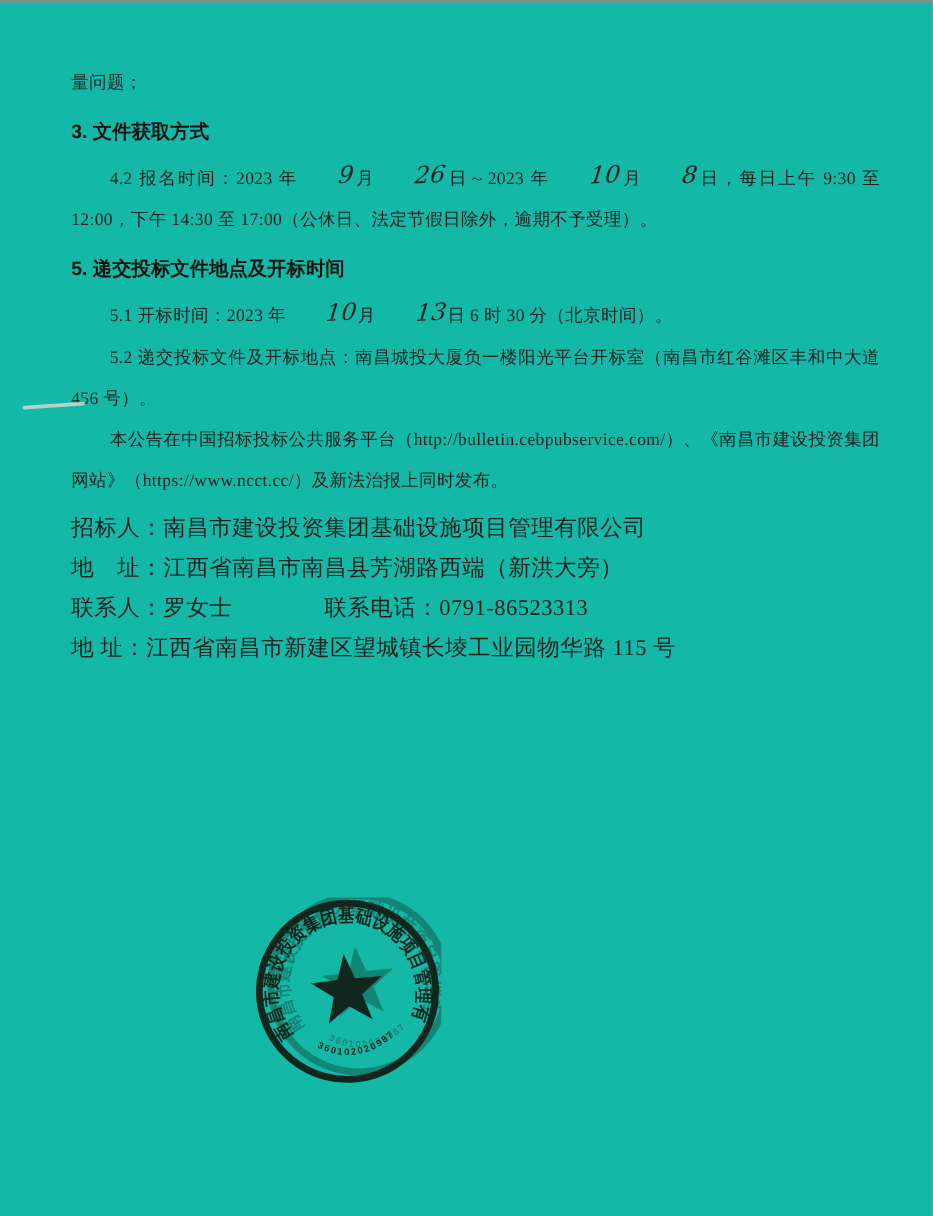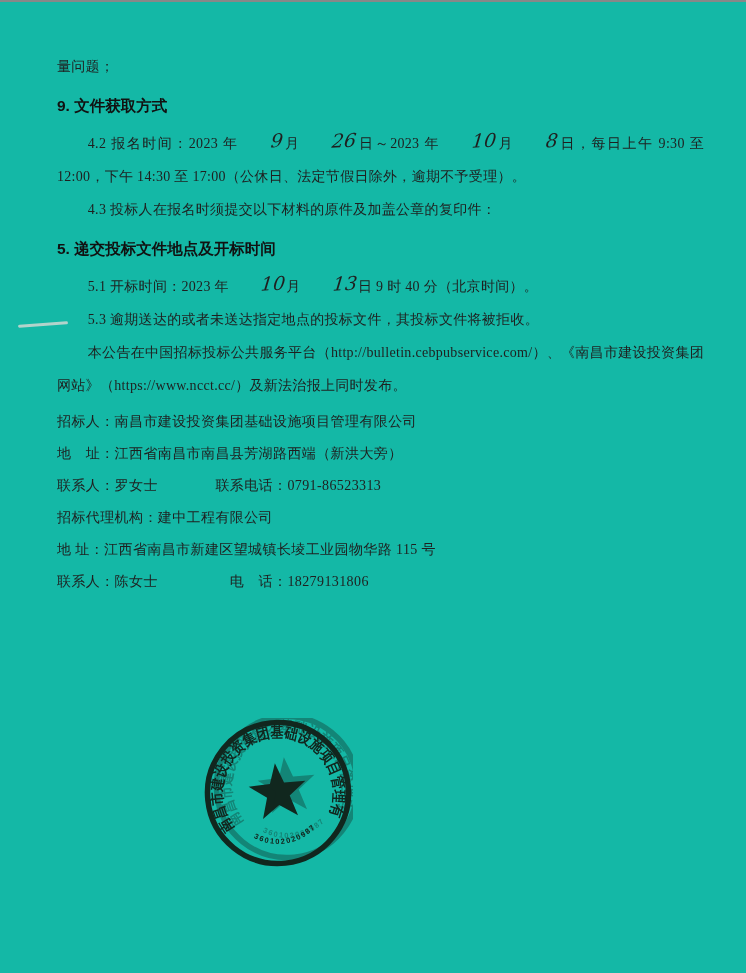--- a/index.html
+++ b/index.html
@@ -29,21 +29,21 @@
   h2.sec{
     margin:8px 0 6px 0;
     font-family:"Liberation Sans", sans-serif;
     font-size:15.5px;
     font-weight:bold;
     line-height:30px;
     color:#111;
   }
   p.contact{
     margin:0;
-    font-size:14px;
+    font-size:18px;
     line-height:32px;
     text-indent:0;
     letter-spacing:0.4px;
   }
   .contact-block{margin-top:4px;}
   .hw{
     font-family:"DejaVu Serif", serif;
     font-style:italic;
     font-size:1.35em;
     line-height:1;
@@ -72,37 +72,34 @@
 </style>
 </head>
 <body>
 
 <div class="page">
 
   <div class="content">
 
     <p class="body noind">量问题；</p>
 
-    <h2 class="sec">9. 文件获取方式</h2>
+    <h2 class="sec">3. 文件获取方式</h2>
     <p class="body"><span>4.2 报名时间：2023 年</span><span class="hw">9</span><span>月</span><span class="hw">26</span><span>日～2023 年</span><span class="hw">10</span><span>月</span><span class="hw">8</span><span>日，每日上午 9:30 至 12:00，下午 14:30 至 17:00（公休日、法定节假日除外，逾期不予受理）。</span></p>
-    <p class="body">4.3 投标人在报名时须提交以下材料的原件及加盖公章的复印件：</p>
 
     <h2 class="sec">5. 递交投标文件地点及开标时间</h2>
-    <p class="body"><span>5.1 开标时间：2023 年</span><span class="hw">10</span><span>月</span><span class="hw">13</span><span>日 9 时 40 分（北京时间）。</span></p>
-    <p class="body">5.3 逾期送达的或者未送达指定地点的投标文件，其投标文件将被拒收。</p>
+    <p class="body"><span>5.1 开标时间：2023 年</span><span class="hw">10</span><span>月</span><span class="hw">13</span><span>日 6 时 30 分（北京时间）。</span></p>
+    <p class="body">5.2 递交投标文件及开标地点：南昌城投大厦负一楼阳光平台开标室（南昌市红谷滩区丰和中大道 456 号）。</p>
 
     <p class="body">本公告在中国招标投标公共服务平台（http://bulletin.cebpubservice.com/）、《南昌市建设投资集团网站》（https://www.ncct.cc/）及新法治报上同时发布。</p>
 
     <div class="contact-block">
       <p class="contact">招标人：南昌市建设投资集团基础设施项目管理有限公司</p>
       <p class="contact">地　址：江西省南昌市南昌县芳湖路西端（新洪大旁）</p>
       <p class="contact">联系人：罗女士　　　　联系电话：0791-86523313</p>
-      <p class="contact">招标代理机构：建中工程有限公司</p>
       <p class="contact">地 址：江西省南昌市新建区望城镇长堎工业园物华路 115 号</p>
-      <p class="contact">联系人：陈女士　　　　　电　话：18279131806</p>
     </div>
   </div>
 
   <div class="smudge"></div>
 
   <div class="seal">
     <svg width="150" height="150" viewBox="0 0 150 150">
       <defs>
         <path id="sealArcTop" d="M 29.1 107.1 A 56 56 0 1 1 120.9 107.1" fill="none"></path>
         <path id="sealArcBottom" d="M 42.9 114.6 A 51 51 0 0 0 107.1 114.6" fill="none"></path>

